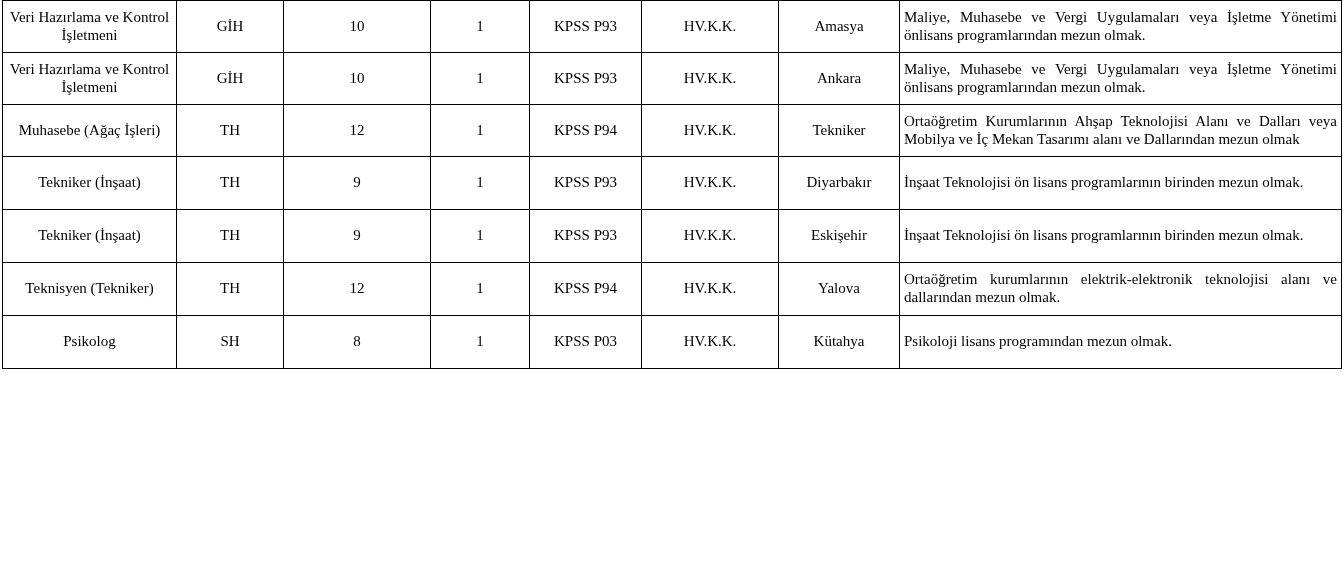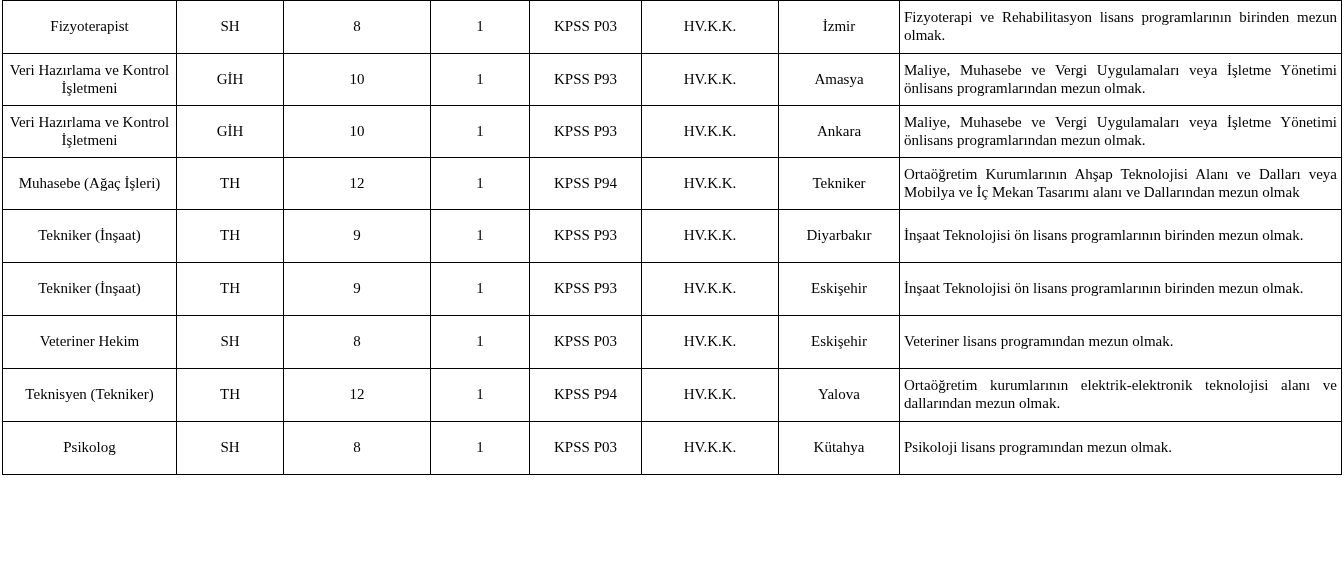--- a/index.html
+++ b/index.html
@@ -74,30 +74,20 @@
   .row-h3 td { height: 47px; }
   .two-line { line-height: 1.2; }
 </style>
 </head>
 <body>
 
 <div class="sheet">
   <table class="job-table">
     <tbody>
 
-      <tr class="row-h1">
-        <td class="c-title">Fizyoterapist</td>
-        <td class="c-class">SH</td>
-        <td class="c-degree">8</td>
-        <td class="c-count">1</td>
-        <td class="c-score">KPSS P03</td>
-        <td class="c-unit">HV.K.K.</td>
-        <td class="c-city">İzmir</td>
-        <td class="c-req">Fizyoterapi ve Rehabilitasyon lisans programlarının birinden mezun olmak.</td>
-      </tr>
 
 
 
       <tr class="row-h3">
         <td class="c-title two-line">Veri Hazırlama ve Kontrol İşletmeni</td>
         <td class="c-class">GİH</td>
         <td class="c-degree">10</td>
         <td class="c-count">1</td>
         <td class="c-score">KPSS P93</td>
         <td class="c-unit">HV.K.K.</td>
@@ -142,30 +132,20 @@
         <td class="c-title">Tekniker (İnşaat)</td>
         <td class="c-class">TH</td>
         <td class="c-degree">9</td>
         <td class="c-count">1</td>
         <td class="c-score">KPSS P93</td>
         <td class="c-unit">HV.K.K.</td>
         <td class="c-city">Eskişehir</td>
         <td class="c-req">İnşaat Teknolojisi ön lisans programlarının birinden mezun olmak.</td>
       </tr>
 
-      <tr class="row-h1">
-        <td class="c-title">Veteriner Hekim</td>
-        <td class="c-class">SH</td>
-        <td class="c-degree">8</td>
-        <td class="c-count">1</td>
-        <td class="c-score">KPSS P03</td>
-        <td class="c-unit">HV.K.K.</td>
-        <td class="c-city">Eskişehir</td>
-        <td class="c-req">Veteriner lisans programından mezun olmak.</td>
-      </tr>
 
       <tr class="row-h1">
         <td class="c-title">Teknisyen (Tekniker)</td>
         <td class="c-class">TH</td>
         <td class="c-degree">12</td>
         <td class="c-count">1</td>
         <td class="c-score">KPSS P94</td>
         <td class="c-unit">HV.K.K.</td>
         <td class="c-city">Yalova</td>
         <td class="c-req">Ortaöğretim kurumlarının elektrik-elektronik teknolojisi alanı ve dallarından mezun olmak.</td>

